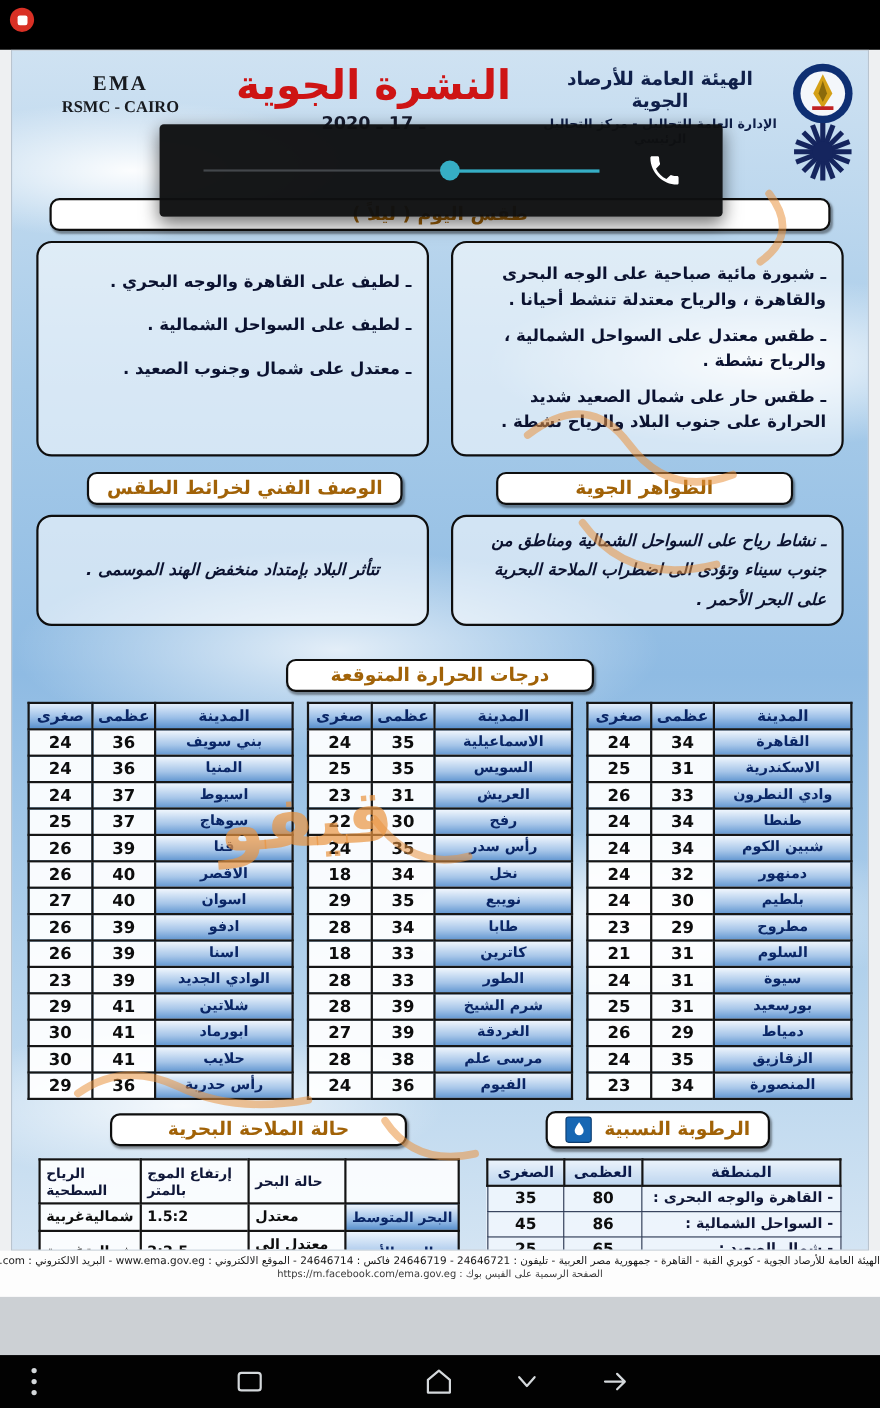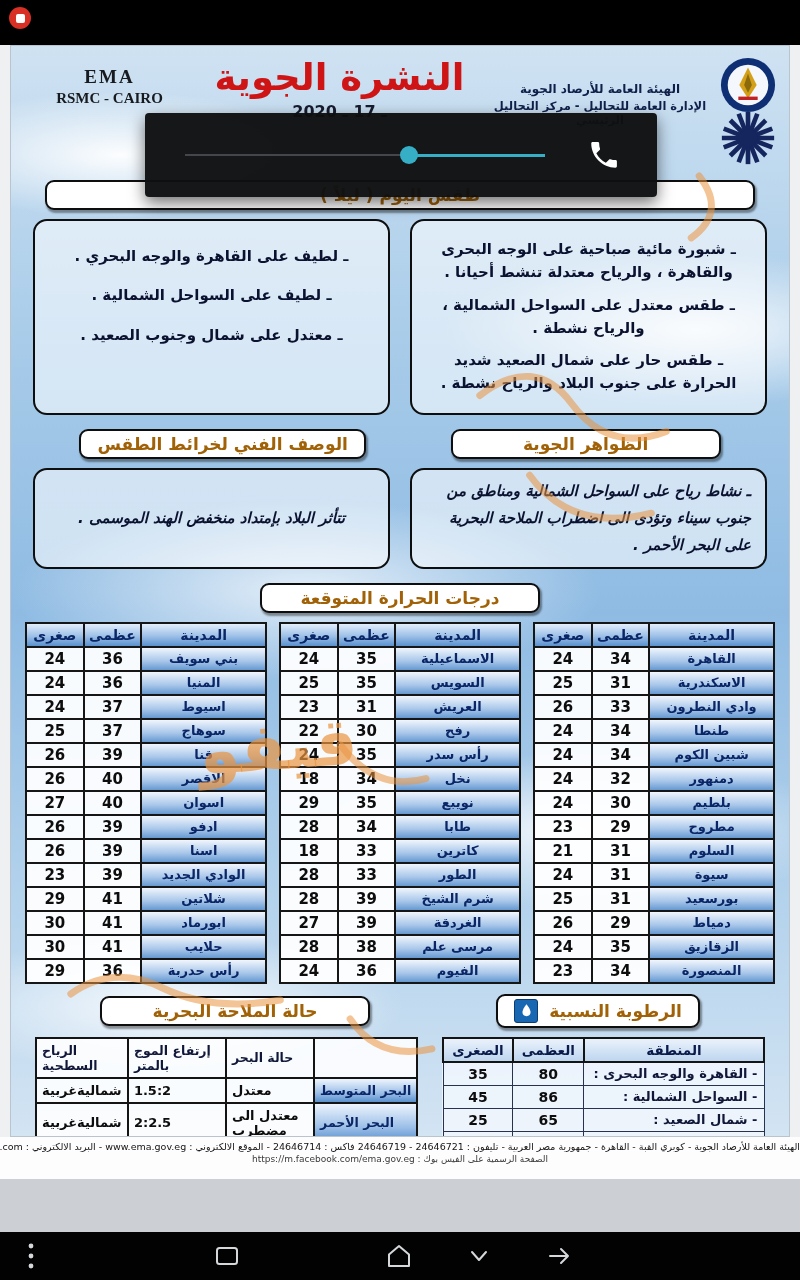--- a/index.html
+++ b/index.html
@@ -28,38 +28,38 @@
   
   .doc-header { display:flex; justify-content:space-between; align-items:flex-start; padding:10px 12px 0 16px; }
   .ema-block { width:165px; text-align:center; font-family:"Liberation Serif","DejaVu Serif",serif; font-weight:bold; color:#171a1f; padding-top:10px; }
   .ema-line1 { font-size:19px; letter-spacing:2px; }
   .ema-line2 { font-size:15px; margin-top:2px; }
   .title-block { flex:1; text-align:center; }
   .doc-title { color:#ce1414; font-size:37px; font-weight:bold; }
   .doc-date { color:#161b2e; font-size:16px; font-weight:bold; margin-top:3px; }
   .org-block { width:290px; display:flex; flex-direction:row; justify-content:flex-end; gap:6px; }
   .org-text { text-align:center; color:#10204a; font-weight:bold; padding-top:6px; }
-  .org-line1 { font-size:12px;margin-top:20px; }
+  .org-line1 { font-size:17px; }
   .org-line2 { font-size:11.5px; margin-top:3px; }
   .logo-stack { width:64px; display:flex; flex-direction:column; align-items:center; }
   .logo-stack svg { display:block; }
 
   
   .pill { background:#fff; border:2px solid #0e0e0e; border-radius:9px; color:#a16207; font-weight:bold; text-align:center;
           padding:3px 16px; font-size:17px; box-shadow:1.5px 2.5px 2px rgba(0,0,0,.4); }
   .pill-row-full { margin:14px 34px 0; }
   .pill-row-two { display:flex; justify-content:space-around; align-items:center; margin:14px 26px 0; }
   .pill-w { min-width:270px; }
 
   
   .boxes-row { display:flex; justify-content:space-between; gap:20px; margin:9px 22px 0; direction:rtl; }
   .box { background:rgba(255,255,255,.55); border:2px solid #0e0e0e; border-radius:14px; color:#0b1230;
          font-weight:bold; font-size:15px; padding:8px 14px; flex:1; }
   .box ul { list-style:none; }
-  .box li { margin:9px 0; line-height:1.55; text-align:center; }
+  .box li { margin:9px 0; line-height:1.55; text-align:right; }
   .box-tall { min-height:152px; }
   .box-mid { min-height:86px; display:flex; align-items:center;font-style:italic; }
   .box-mid .inner { width:100%; text-align:right; line-height:1.8; }
 
   
   .tables-row { display:flex; gap:12px; margin:9px 14px 0; direction:rtl; }
   table.temps { border-collapse:collapse; width:calc((100% - 24px)/3); table-layout:fixed; }
   .temps th, .temps td { border:2px solid #161616; text-align:center; font-weight:bold; height:24px; overflow:hidden; }
   .temps th { background:linear-gradient(180deg,#e2eefb 0%,#9dc0e8 55%,#5a91ce 100%); color:#0a2666; font-size:14px; }
   .temps th.cityh { width:52%; }
@@ -181,21 +181,21 @@
     </div>
     <div class="boxes-row">
       <div class="box box-mid">
         <div class="inner">ـ نشاط رياح على السواحل الشمالية ومناطق من جنوب سيناء وتؤدى الى اضطراب الملاحة البحرية على البحر الأحمر .</div>
       </div>
       <div class="box box-mid">
         <div class="inner" style="text-align:center;">تتأثر البلاد بإمتداد منخفض الهند الموسمى .</div>
       </div>
     </div>
 
-    <div style="text-align:center; margin-top:14px;">
+    <div style="text-align:center; margin-top:30px;">
       <span class="pill" style="display:inline-block; min-width:280px;">درجات الحرارة المتوقعة</span>
     </div>
 
     <div class="tables-row">
       <table class="temps">
         <thead>
             <tr>
           <th class="cityh">المدينة</th>
           <th>عظمى</th>
           <th>صغرى</th>

